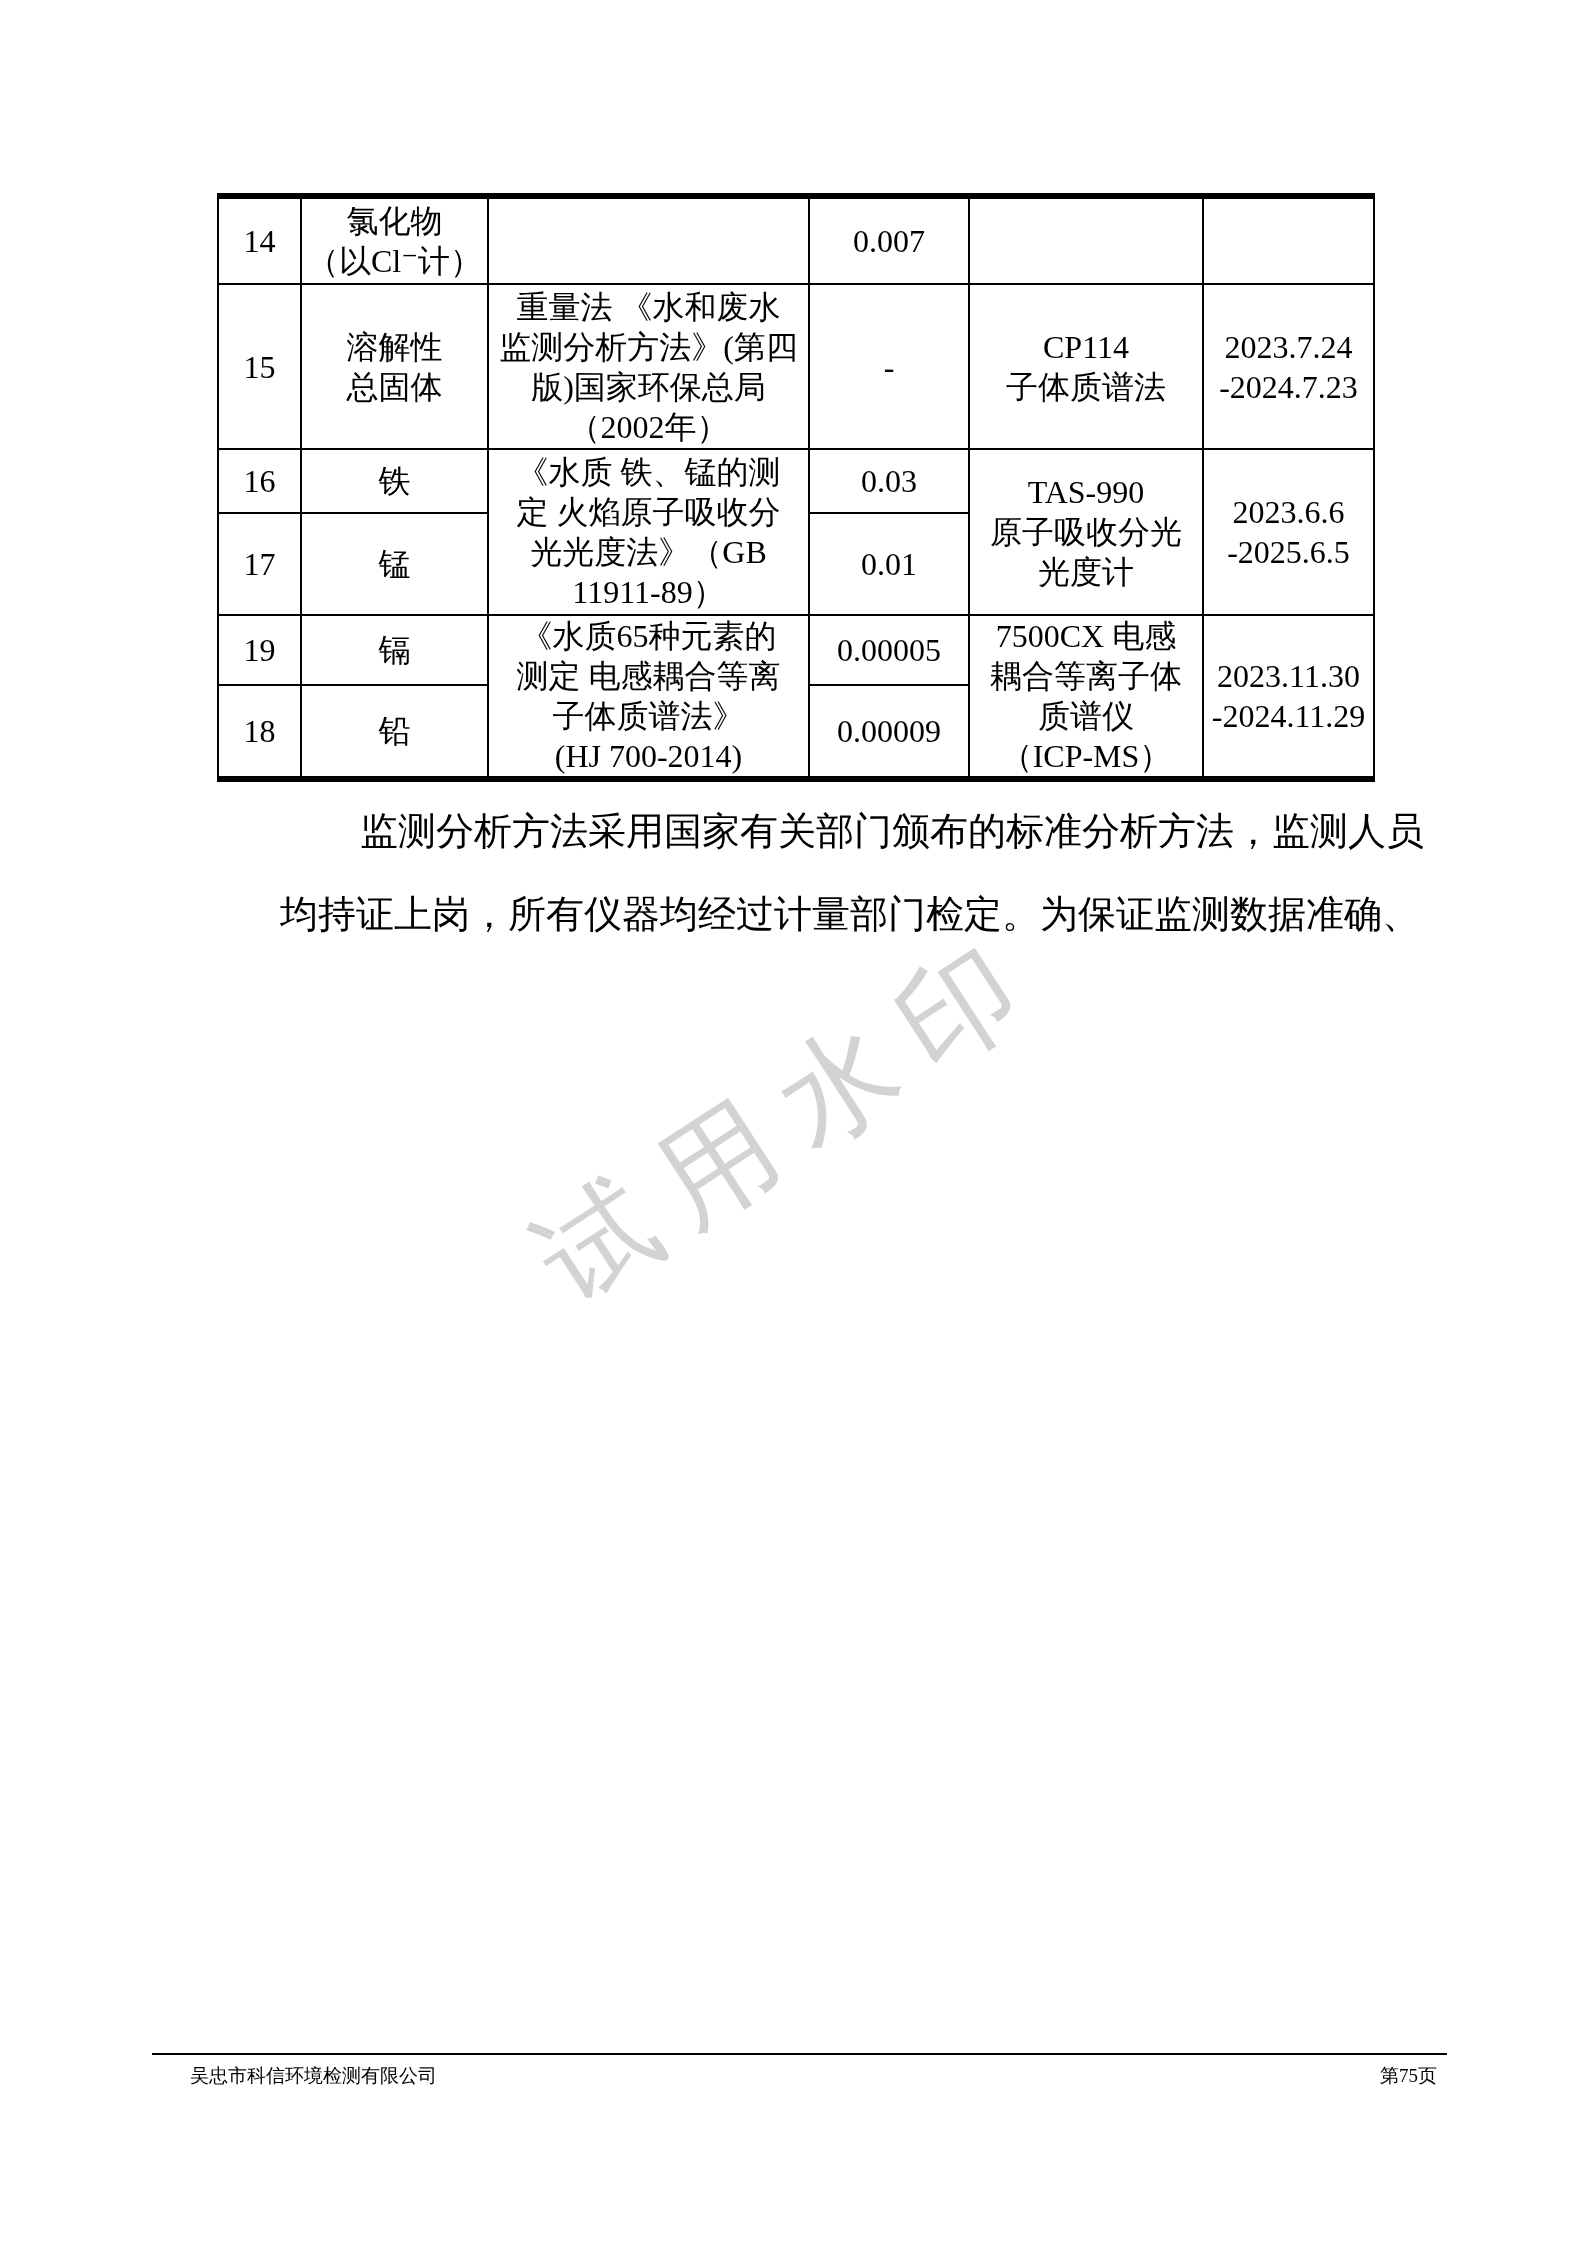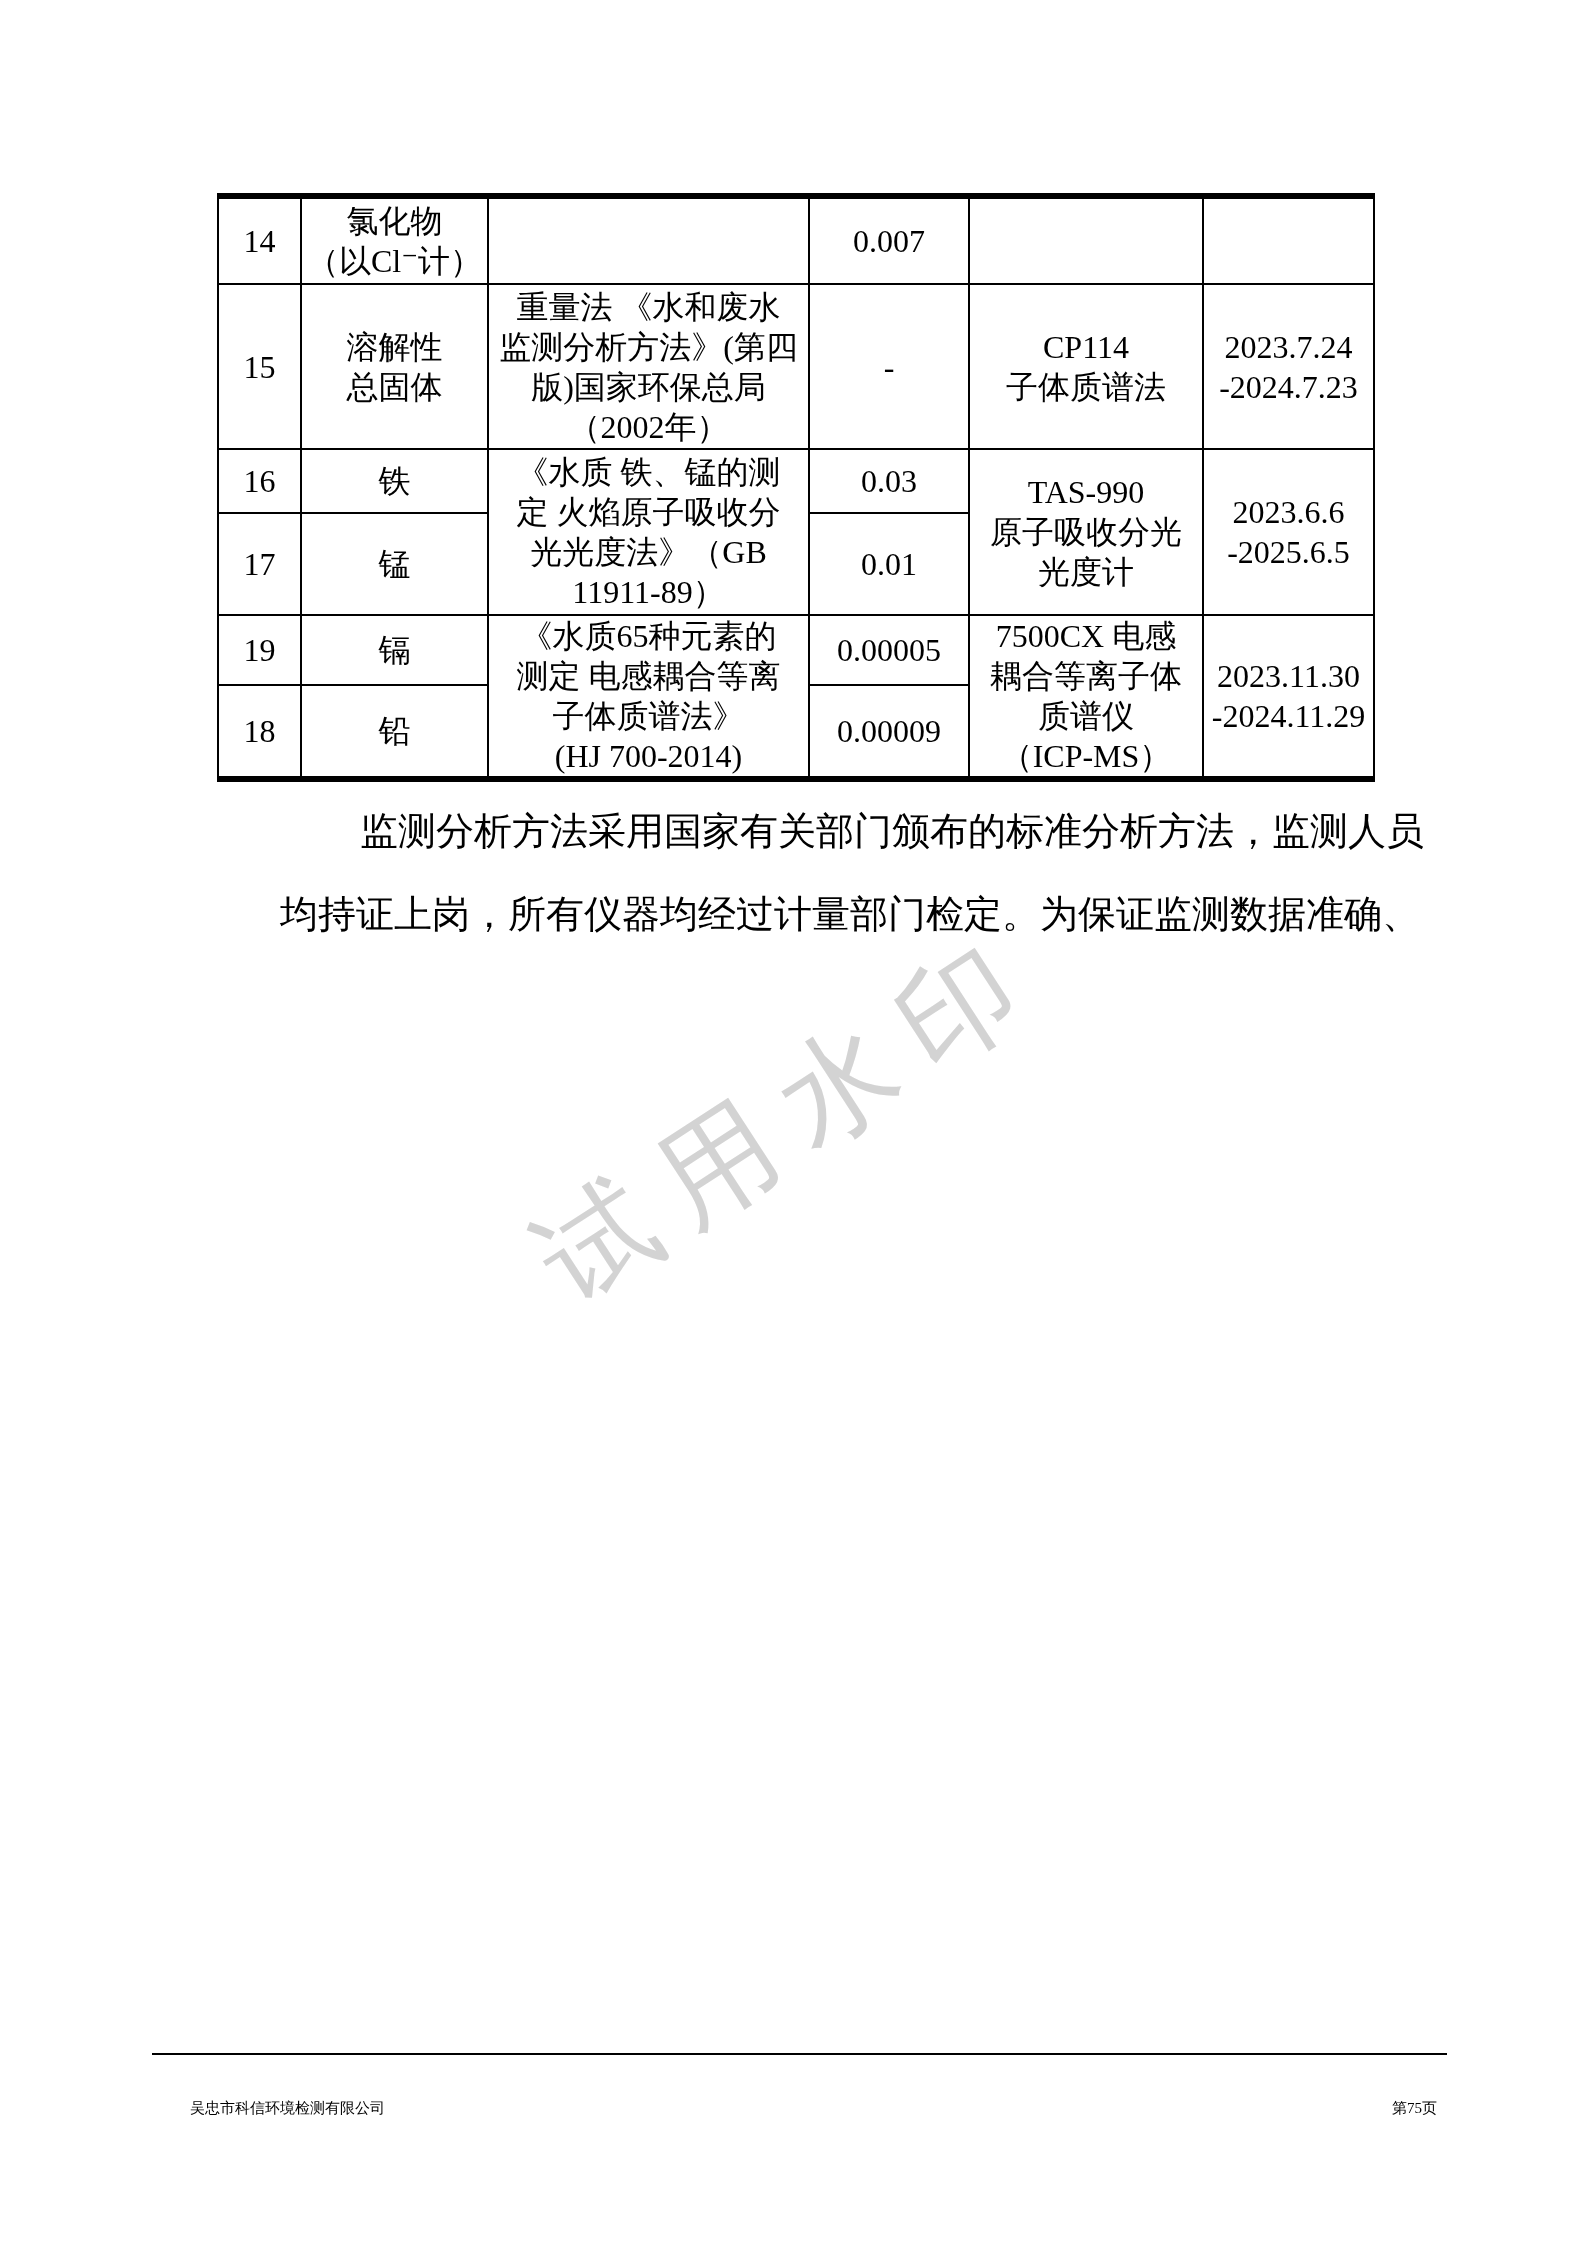--- a/index.html
+++ b/index.html
@@ -61,27 +61,27 @@
     pointer-events:none;
   }
   
   .footer{
     position:absolute;
     left:152px;top:2053px;
     width:1295px;
     border-top:2px solid #000;
     display:flex;
     justify-content:space-between;
-    align-items:flex-end;
+    align-items:flex-start;
     padding-top:8px;
-    font-size:15px;
+    font-size:19px;
     box-sizing:border-box;
   }
   .footer .company{padding-left:38px;}
-  .footer .pageno{padding-right:10px;margin-top:36px;}
+  .footer .pageno{padding-right:10px;}
 </style>
 </head>
 <body>
 
 <div class="page">
 
   <div class="watermark">试用水印</div>
 
   <table class="mon-table">
     <colgroup>

